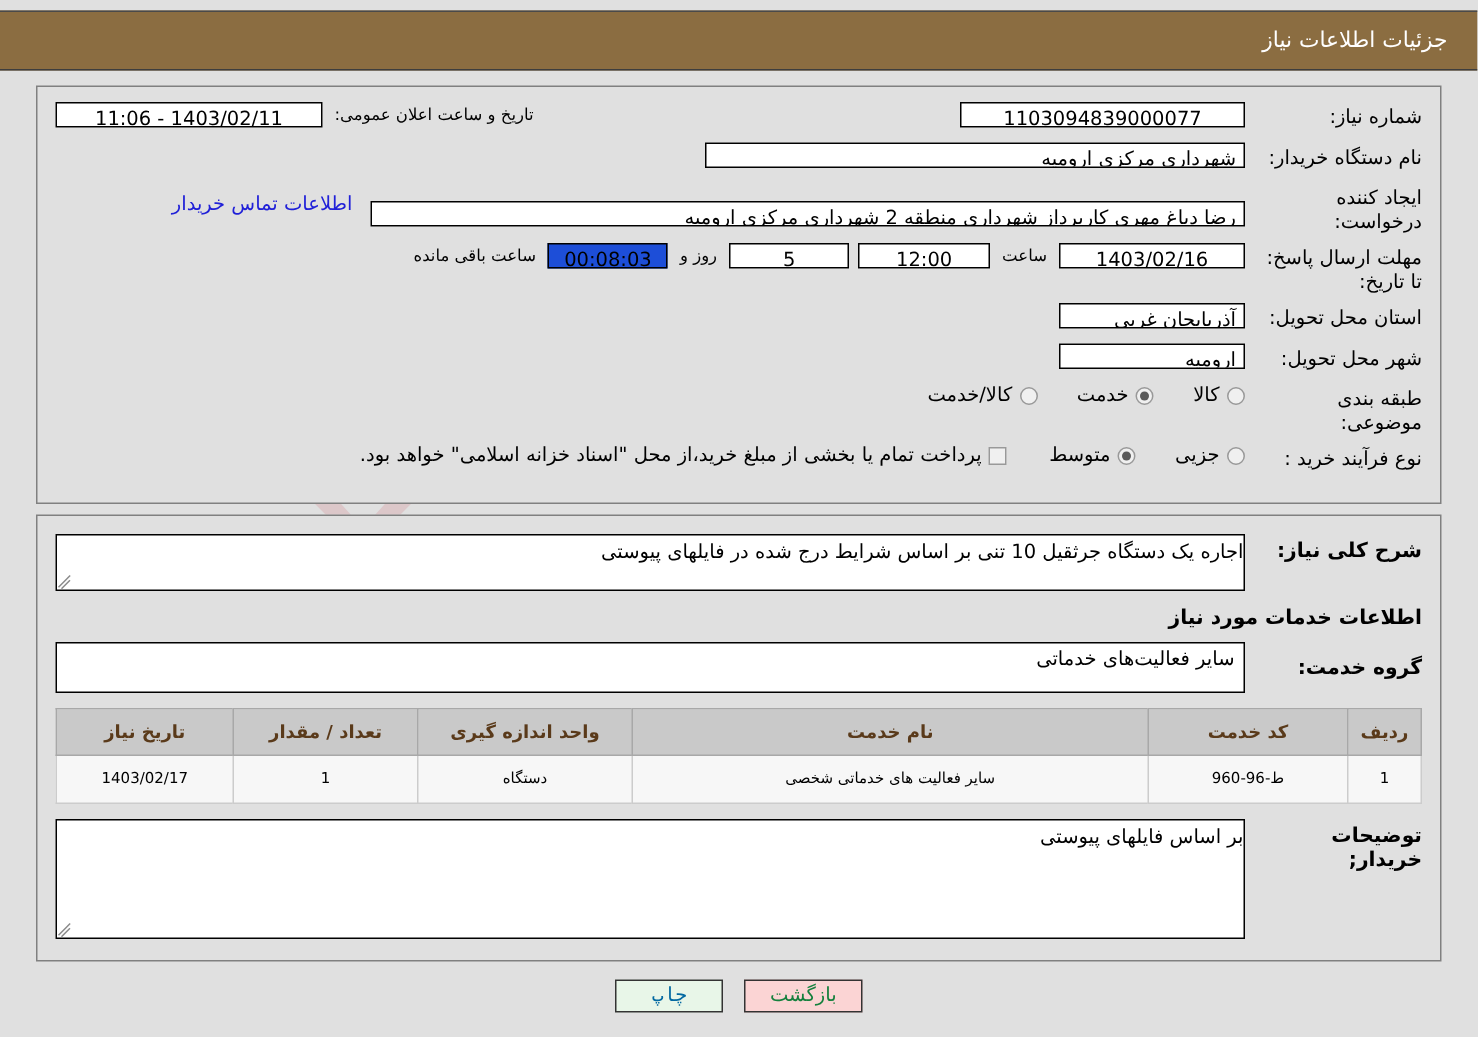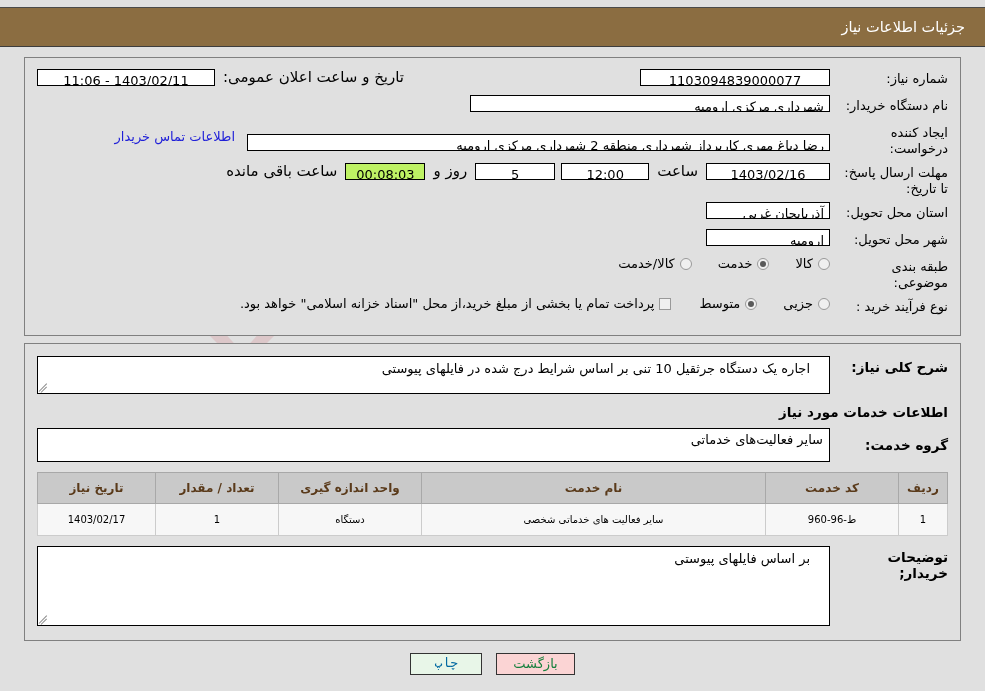--- a/index.html
+++ b/index.html
@@ -141,35 +141,35 @@
     padding: 0 5px;
     box-sizing: border-box;
     font-size: 13px;
     font-family: "DejaVu Sans", "Liberation Sans", sans-serif;
     text-align: right;
     color: #000;
     overflow: hidden;
     white-space: nowrap;
   }
   .inp.num { direction: ltr; text-align: center; }
-  .inp.yellow { background: #bef264; }
+  .inp.yellow { background: #1d4ed8; }
 
   .w-need      { width: 190px; }
   .w-org       { width: 360px; }
   .w-creator   { width: 583px; margin-top: 12px; }
   .w-date      { width: 124px; }
   .w-time      { width: 88px; }
   .w-days      { width: 80px; }
   .w-countdown { width: 80px; }
   .w-province  { width: 124px; }
   .w-city      { width: 124px; }
   .w-announce  { width: 178px; }
 
   .inline-lbl {
-    font-size: 15px;
+    font-size: 11px;
     white-space: nowrap;
     padding: 0 2px;
   }
   .link {
     color: #2020d8;
     font-size: 13px;
     white-space: nowrap;
     cursor: pointer;
     padding-right: 6px;
   }
@@ -231,21 +231,21 @@
     padding-top: 3px;
     padding-left: 8px;
     box-sizing: border-box;
   }
   .ta-wrap { flex: 1; position: relative; }
   .ta {
     border: 1px solid #000;
     background: #fff;
     width: 100%;
     box-sizing: border-box;
-    padding: 4px 19px;
+    padding: 4px 0;
     font-size: 13px;
     font-family: "DejaVu Sans", "Liberation Sans", sans-serif;
     text-align: right;
     color: #000;
     position: relative;
     overflow: hidden;
   }
   .ta.small { height: 38px; }
   .ta.large { height: 80px; }
   .grip {

